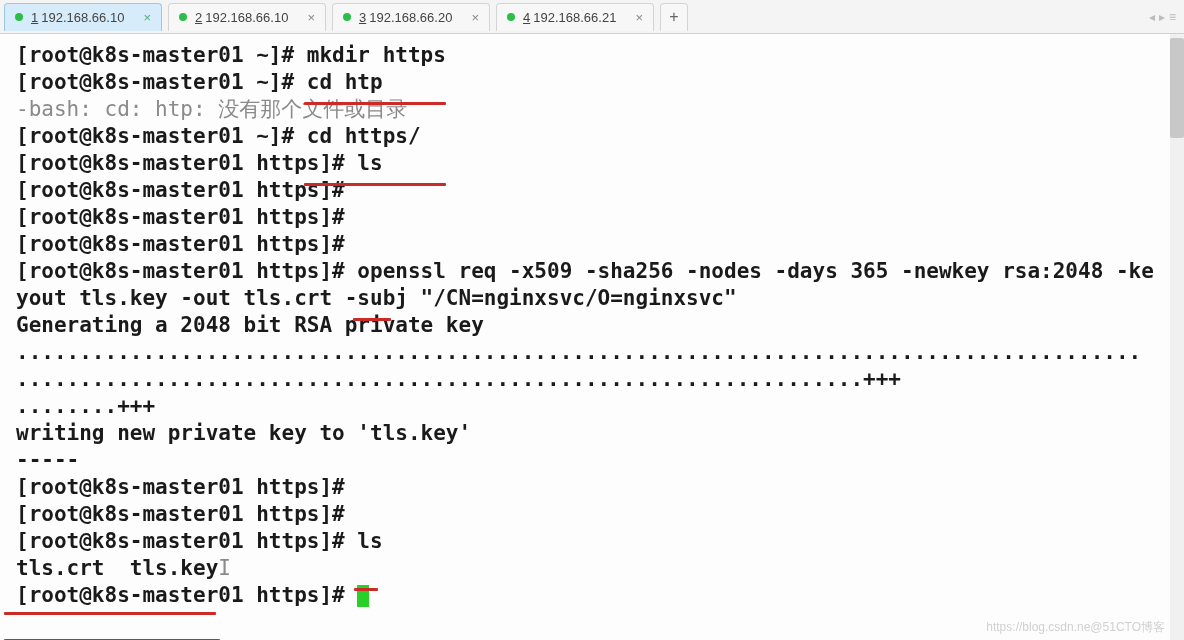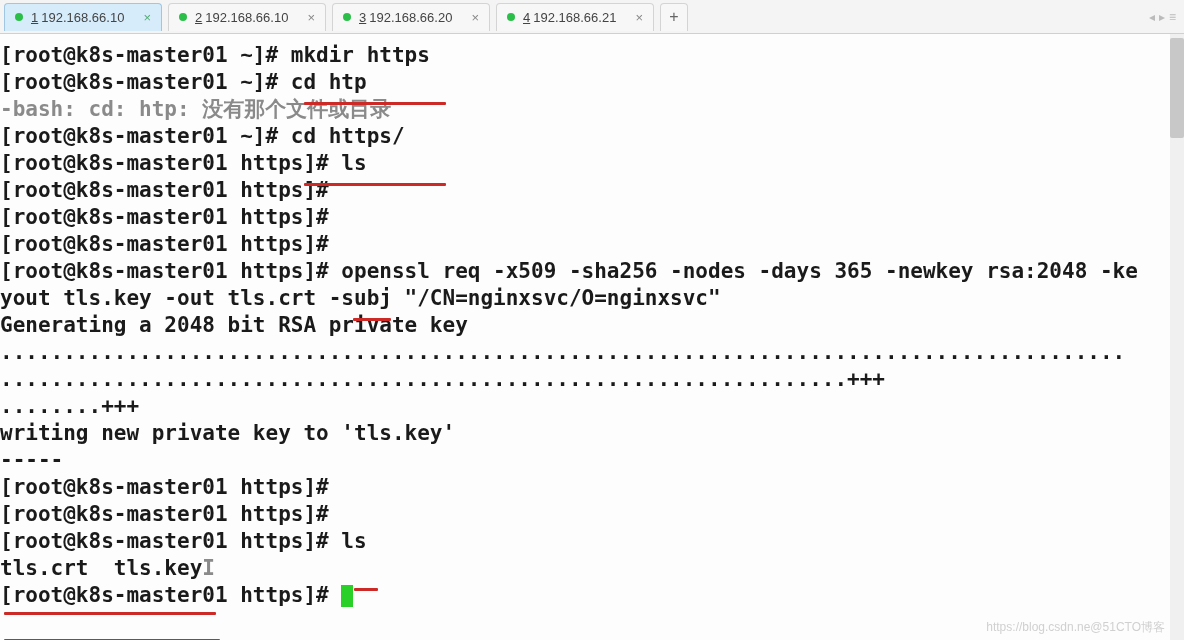--- a/index.html
+++ b/index.html
@@ -89,24 +89,24 @@
     height: calc(640px - 34px);
     overflow: hidden;
   }
   .terminal {
     font-family: "Consolas","DejaVu Sans Mono","Courier New",monospace;
     font-size: 21px;
     line-height: 27px;
     font-weight: 600;
     color: #1a1a1a;
     white-space: pre;
-    padding: 8px 4px 4px 0;
+    padding: 8px 4px 4px 16px;
     position: relative;
   }
-  .gray { color: #8a8a8a; font-weight: 700; }
+  .gray { color: #8a8a8a; font-weight: 400; }
   .cursor {
     display: inline-block;
     width: 12px;
     height: 22px;
     background: #28d028;
     vertical-align: text-bottom;
   }
   .underline {
     position: absolute;
     height: 3px;

